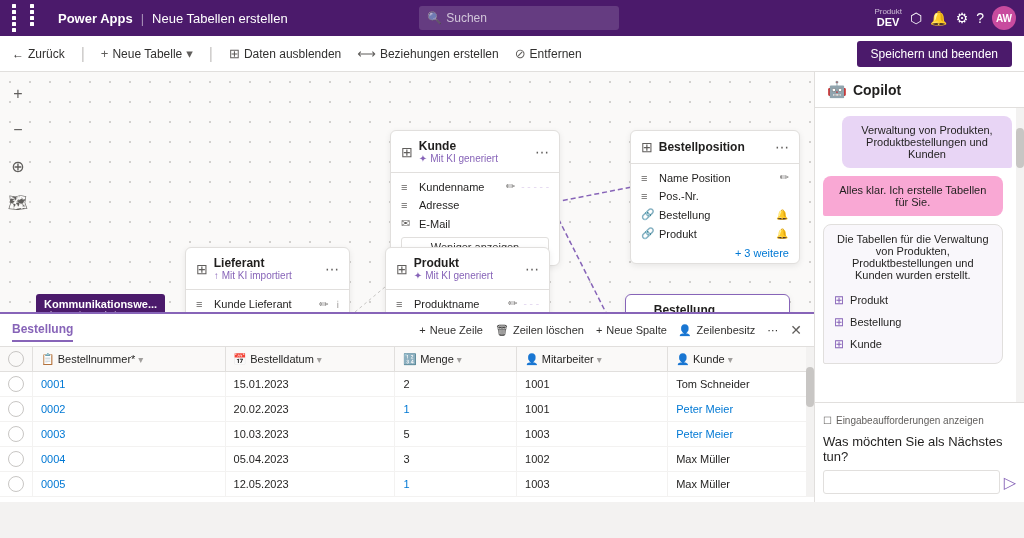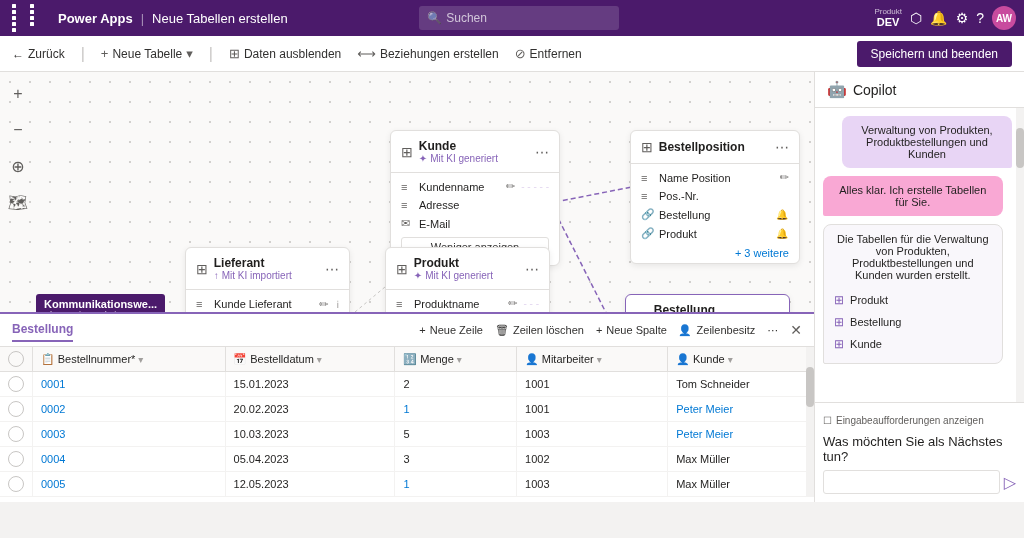--- a/index.html
+++ b/index.html
@@ -79,21 +79,21 @@
     .show-more { font-size: 11px; color: #323130; text-align: center; border: 1px solid #e1dfdd; border-radius: 3px; padding: 3px; cursor: pointer; }
     .more-link { font-size: 11px; color: #0078d4; text-align: right; padding: 4px 10px; cursor: pointer; }
 
     
     .copilot-panel {
       width: 210px; background: white; border-left: 1px solid #e1dfdd;
       display: flex; flex-direction: column; height: 100%;
     }
     .copilot-header { padding: 8px 12px; display: flex; align-items: center; gap: 6px; border-bottom: 1px solid #e1dfdd; }
     .copilot-logo { font-size: 16px; }
-    .copilot-title { font-size: 14px; font-weight: 400; color: #201f1e; }
+    .copilot-title { font-size: 14px; font-weight: 700; color: #201f1e; }
     .copilot-scroll { flex: 1; overflow-y: auto; padding: 8px; display: flex; flex-direction: column; gap: 8px; text-align: center; }
     .msg-bubble-user { background: #e8d5f5; border-radius: 8px 8px 2px 8px; padding: 8px 10px; font-size: 11px; color: #201f1e; align-self: flex-end; max-width: 90%; }
     .msg-bubble-ai { background: #f9a8d4; border-radius: 8px 8px 8px 2px; padding: 8px 10px; font-size: 11px; color: #201f1e; align-self: flex-start; max-width: 95%; }
     .msg-bubble-ai.large { background: #f9f7fb; border: 1px solid #e1dfdd; }
     .table-chip { display: flex; align-items: center; gap: 6px; padding: 4px 0; font-size: 11px; color: #201f1e; }
     .table-chip-icon { font-size: 12px; color: #8764b8; }
     .ai-disclaimer { font-size: 9px; color: #a19f9d; padding: 4px 8px; line-height: 1.4; }
     .ai-disclaimer a { color: #0078d4; text-decoration: underline; cursor: pointer; }
     .copilot-footer { border-top: 1px solid #e1dfdd; padding: 8px; }
     .copilot-input-area { display: flex; align-items: center; gap: 4px; }

